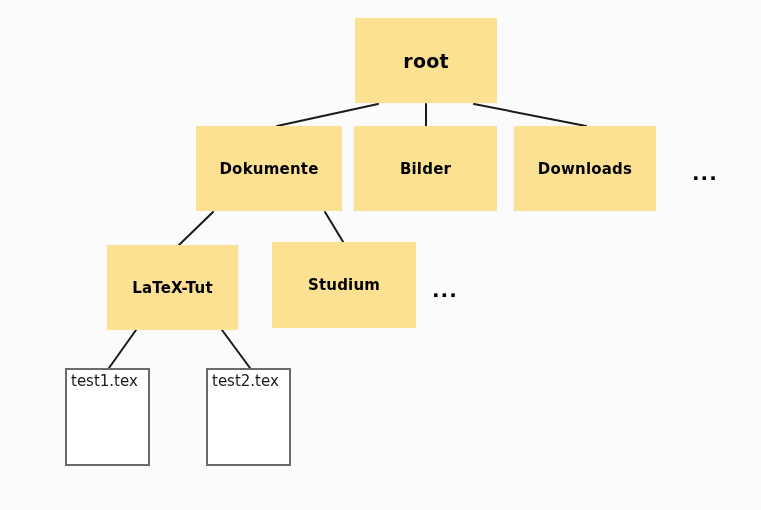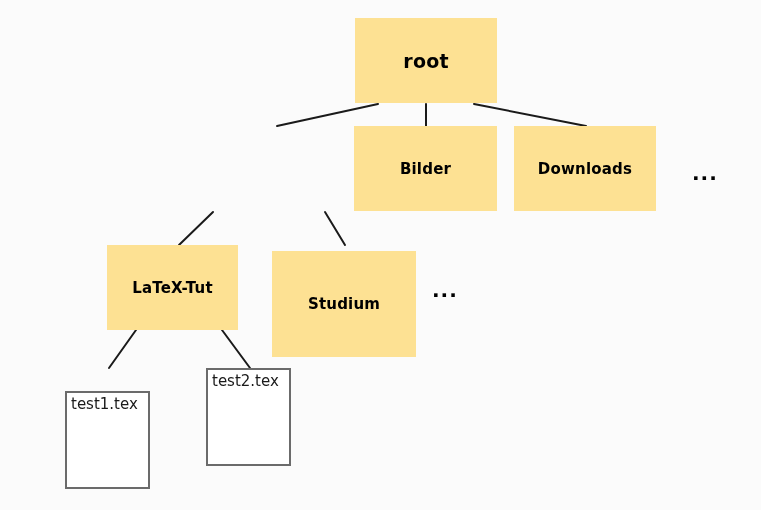--- a/index.html
+++ b/index.html
@@ -78,42 +78,45 @@
       <line x1="325" y1="212" x2="345" y2="245"></line>
       <line x1="136" y1="330" x2="109" y2="368"></line>
       <line x1="222" y1="330" x2="250" y2="368"></line>
     </g>
   </svg>
 
   <div class="node folder root" style="left:355px; top:18px; width:142px; height:85px;">
     <span>root</span>
   </div>
 
+  <div class="node folder" style="left:196px; top:126px; width:146px; height:85px;">
+    <span>Dokumente</span>
+  </div>
 
   <div class="node folder" style="left:354px; top:126px; width:143px; height:85px;">
     <span>Bilder</span>
   </div>
 
   <div class="node folder" style="left:514px; top:126px; width:142px; height:85px;">
     <span>Downloads</span>
   </div>
 
   <div class="ellipsis" style="left:692px; top:163px;">...</div>
 
   <div class="node folder" style="left:107px; top:245px; width:131px; height:85px;">
     <span>LaTeX-Tut</span>
   </div>
 
-  <div class="node folder" style="left:272px; top:251px; width:144px; height:106px;">
+  <div class="node folder" style="left:272px; top:242px; width:144px; height:86px;">
     <span>Studium</span>
   </div>
 
   <div class="ellipsis" style="left:432px; top:280px;">...</div>
 
-  <div class="node file" style="left:65px; top:368px; width:85px; height:98px;margin-top:23px;">
+  <div class="node file" style="left:65px; top:368px; width:85px; height:98px;">
     <span>test1.tex</span>
   </div>
 
   <div class="node file" style="left:206px; top:368px; width:85px; height:98px;">
     <span>test2.tex</span>
   </div>
 
 </div>
 
 </body></html>

